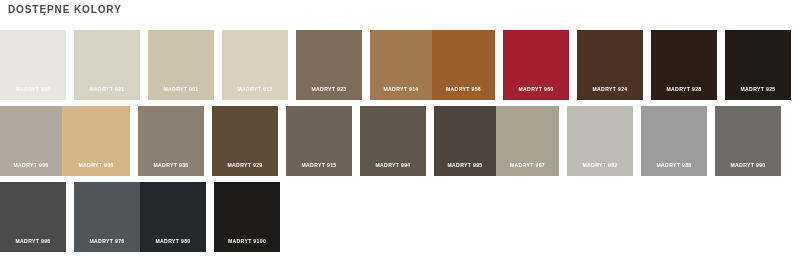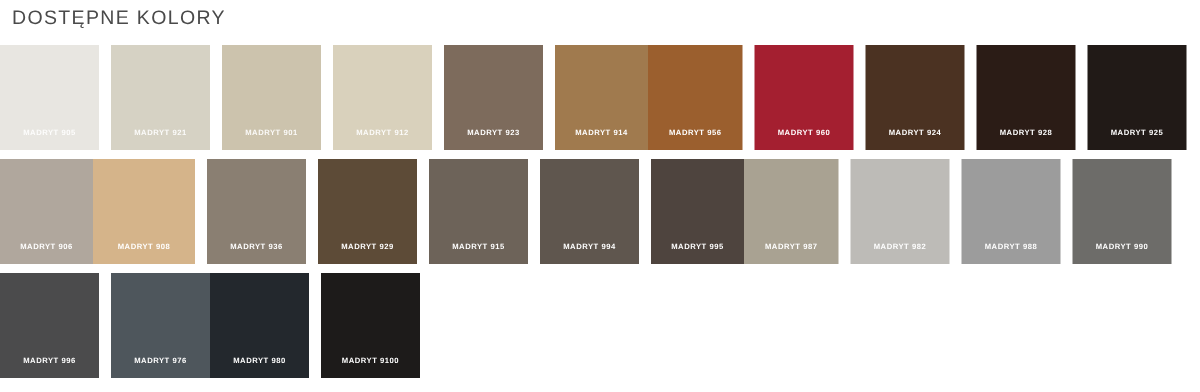--- a/index.html
+++ b/index.html
@@ -16,22 +16,22 @@
     position: relative;
     width: 800px;
     height: 261px;
     background: #ffffff;
   }
 
   .page-title {
     position: absolute;
     left: 8px;
     top: 4px;
-    font-size: 13px;
-    font-weight: normal;
+    font-size: 10px;
+    font-weight: bold;
     letter-spacing: 0.9px;
     color: #4a4a4a;
     white-space: nowrap;
   }
 
   .swatch-grid {
     position: absolute;
     left: 0;
     top: 30px;
     width: 800px;

